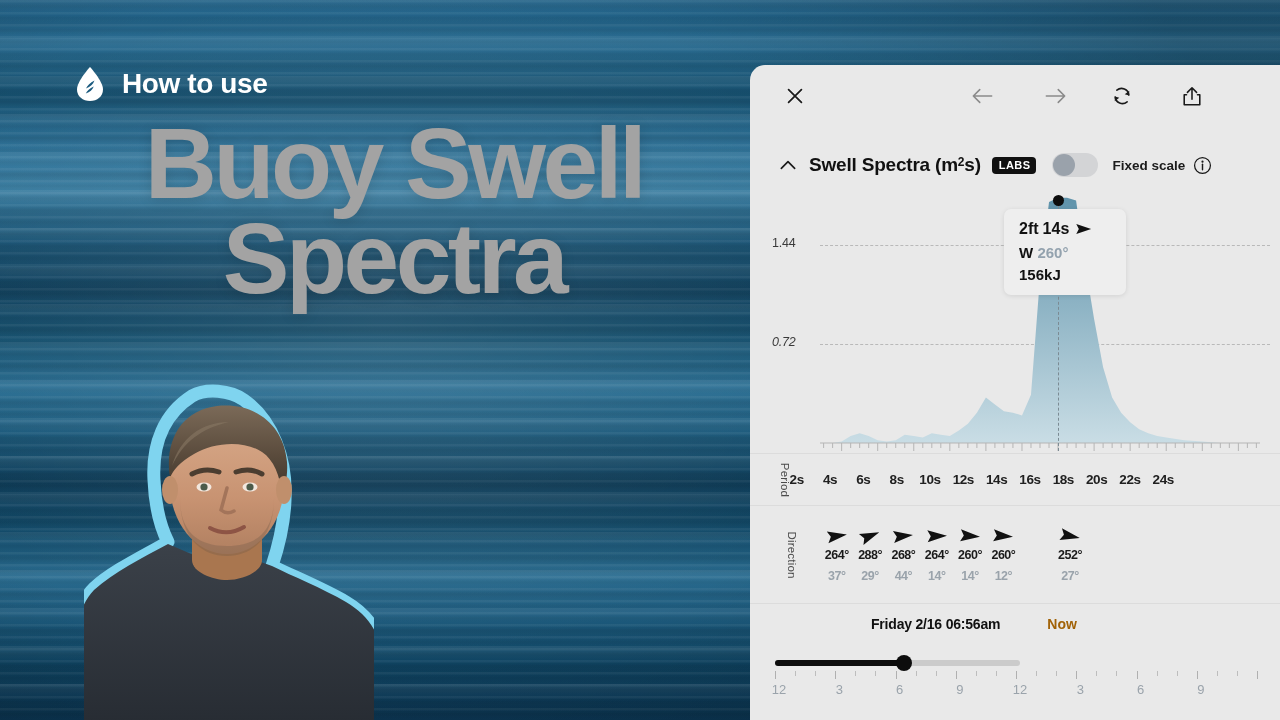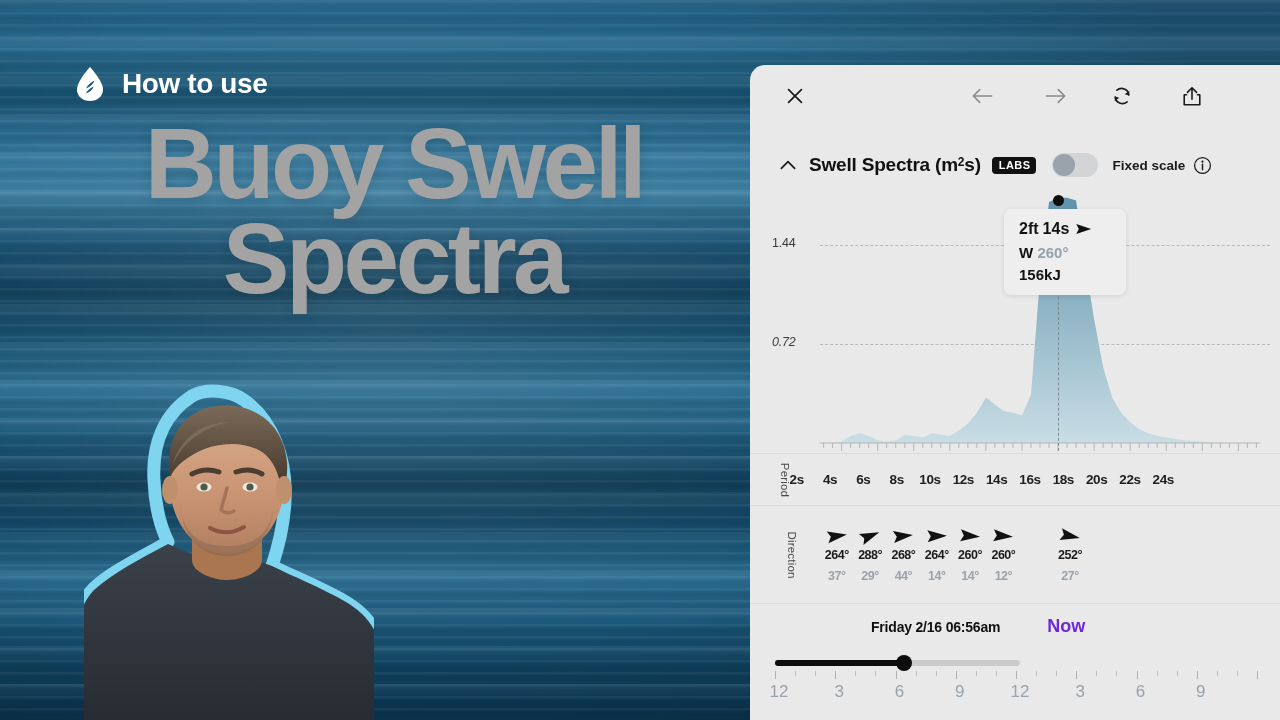--- a/index.html
+++ b/index.html
@@ -289,21 +289,21 @@
     display: flex; align-items: baseline;
     padding: 12px 0 0 85px;
   }
   .time-date {
     font-size: 14px; font-weight: bold; color: #111;
     letter-spacing: -0.2px;
     padding-left: 36px;
   }
   .time-now {
     margin-left: 47px;
-    font-size: 18px; font-weight: bold; color: #6d28d9;
+    font-size: 14px; font-weight: bold; color: #a16207;
   }
   .slider {
     position: absolute;
     left: 25px; top: 56px;
     width: 245px; height: 6px;
     background: #cbcbcb;
     border-radius: 3px;
   }
   .slider .fill {
     position: absolute; left: 0; top: 0;
@@ -324,21 +324,21 @@
     width: 1px; height: 5px; background: #bdbdbd;
   }
   .hour-ticks i.major { height: 8px; background: #b0b0b0; }
   .hour-labels {
     position: absolute; left: 25px; top: 78px;
     width: 482px; height: 18px;
   }
   .hour-labels span {
     position: absolute; top: 0;
     transform: translateX(-50%);
-    font-size: 17px; color: #9aa3ab; font-weight: normal;
+    font-size: 13px; color: #9aa3ab; font-weight: normal;
   }
 </style>
 </head>
 <body>
 
 <div id="stage">
 
   <div class="bg-base"></div>
   <div class="bg-stripes"></div>
   <div class="bg-stripes2"></div>

